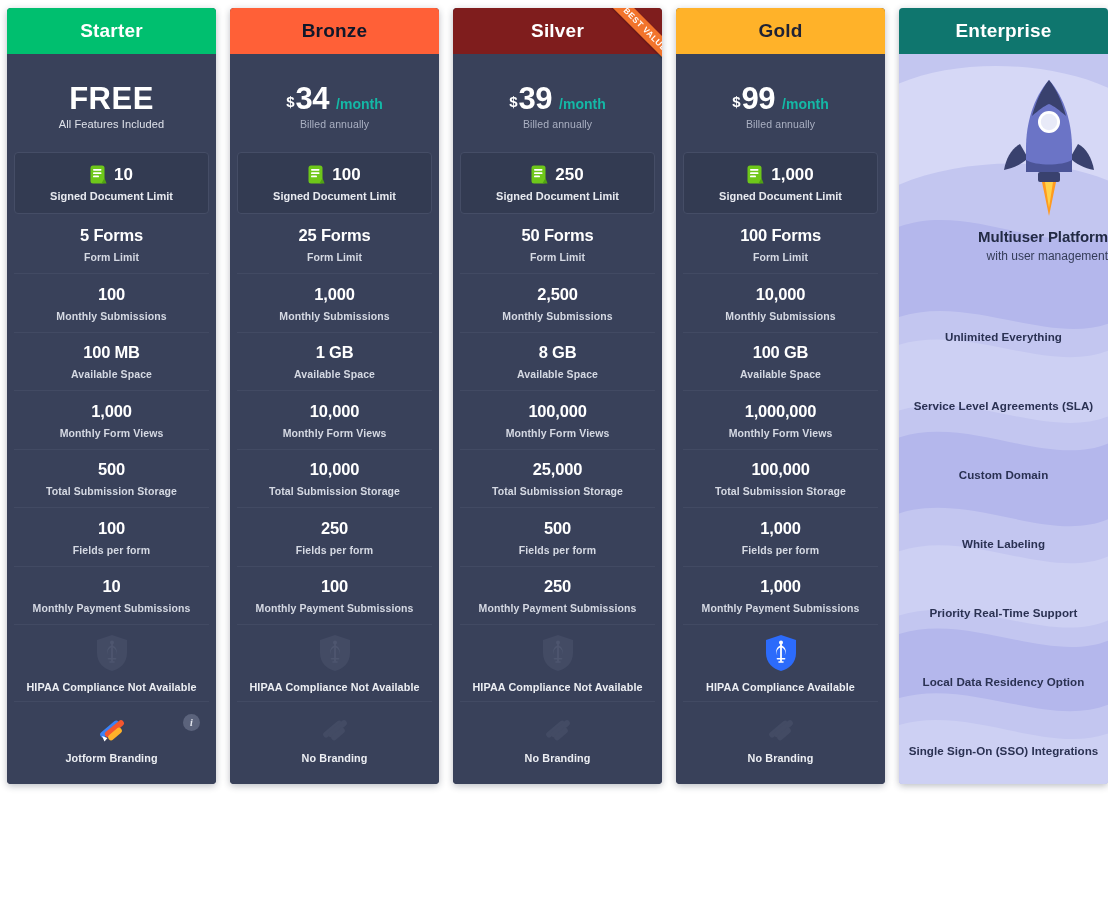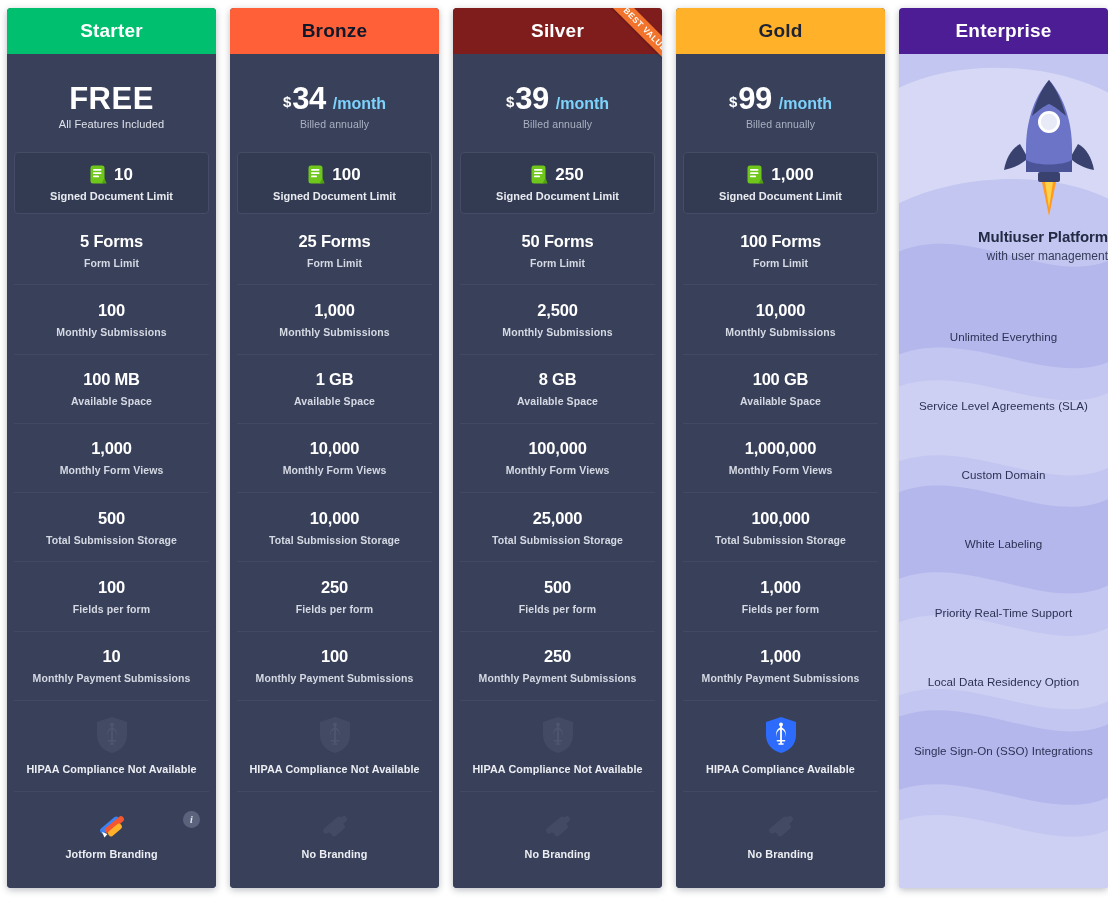--- a/index.html
+++ b/index.html
@@ -15,21 +15,21 @@
     display: flex;
     gap: 14px;
     padding: 8px 0 0 7px;
     background: #fff;
   }
 
   
   .plan {
     position: relative;
     width: 211px;
-    height: 880px;
+    height: 776px;
     display: flex;
     flex-direction: column;
     border-radius: 4px;
     overflow: hidden;
     box-shadow: 0 2px 7px rgba(30,35,55,.30);
     background: #39415a;
   }
   .plan-header {
     height: 46px;
     flex: 0 0 46px;
@@ -73,24 +73,24 @@
     transform: translateY(-2px);
     margin-right: 1px;
   }
   .price-amount {
     font-size: 31px;
     font-weight: bold;
     letter-spacing: -0.5px;
   }
   .price-amount.free { font-size: 31px; letter-spacing: .5px; }
   .price-period {
-    font-size: 16px;
+    font-size: 14px;
     font-weight: bold;
     margin-left: 7px;
-    color: #7dd3fc;
+    color: #14b8a6;
   }
   .price-sub {
     margin-top: 1px;
     font-size: 10.5px;
     color: #aab0c2;
     letter-spacing: .1px;
   }
   .price-sub.strong { color: #dfe2ea; font-size: 11px; }
 
   
@@ -222,21 +222,21 @@
     display: flex;
     flex-direction: column;
   }
   .ent-item {
     height: 69px;
     display: flex;
     align-items: center;
     justify-content: center;
     text-align: center;
     font-size: 11.6px;
-    font-weight: normal;
+    font-weight: bold;
     color: #2a3152;
     padding: 0 6px;
     letter-spacing: .05px;
   }
 </style>
 </head>
 <body>
 
 <div class="board">
 
@@ -604,21 +604,21 @@
       <rect x="10" y="14" width="16" height="6" rx="3" transform="rotate(-40 18 17)"></rect>
     </g>
   </svg>
             </span>
             <div class="lab">No Branding</div>
           </div>
         </div>
     </div>
   </div>
     <div class="plan enterprise">
-    <div class="plan-header" style="background: #4c1d95;">
+    <div class="plan-header" style="background: #0f766e;">
       <span>Enterprise</span>
     </div>
     <div class="ent-body">
       <svg class="ent-waves" viewBox="0 0 211 866" preserveAspectRatio="none">
         <rect x="0" y="0" width="211" height="866" fill="#c3c6f0"></rect>
         <path d="M0,35 C60,5 150,8 211,40 L211,150 C150,120 60,125 0,155 Z" fill="#d6d8f6"></path>
         <path d="M0,205 C70,175 150,240 211,215 L211,320 C150,345 70,285 0,312 Z" fill="#b4b7ec"></path>
         <path d="M0,345 C70,320 150,380 211,352 L211,430 C150,458 70,398 0,423 Z" fill="#cdd0f3"></path>
         <path d="M0,455 C70,428 150,492 211,462 L211,552 C150,582 70,518 0,545 Z" fill="#b4b7ec"></path>
         <path d="M0,590 C70,562 150,626 211,596 L211,672 C150,702 70,640 0,666 Z" fill="#cdd0f3"></path>

